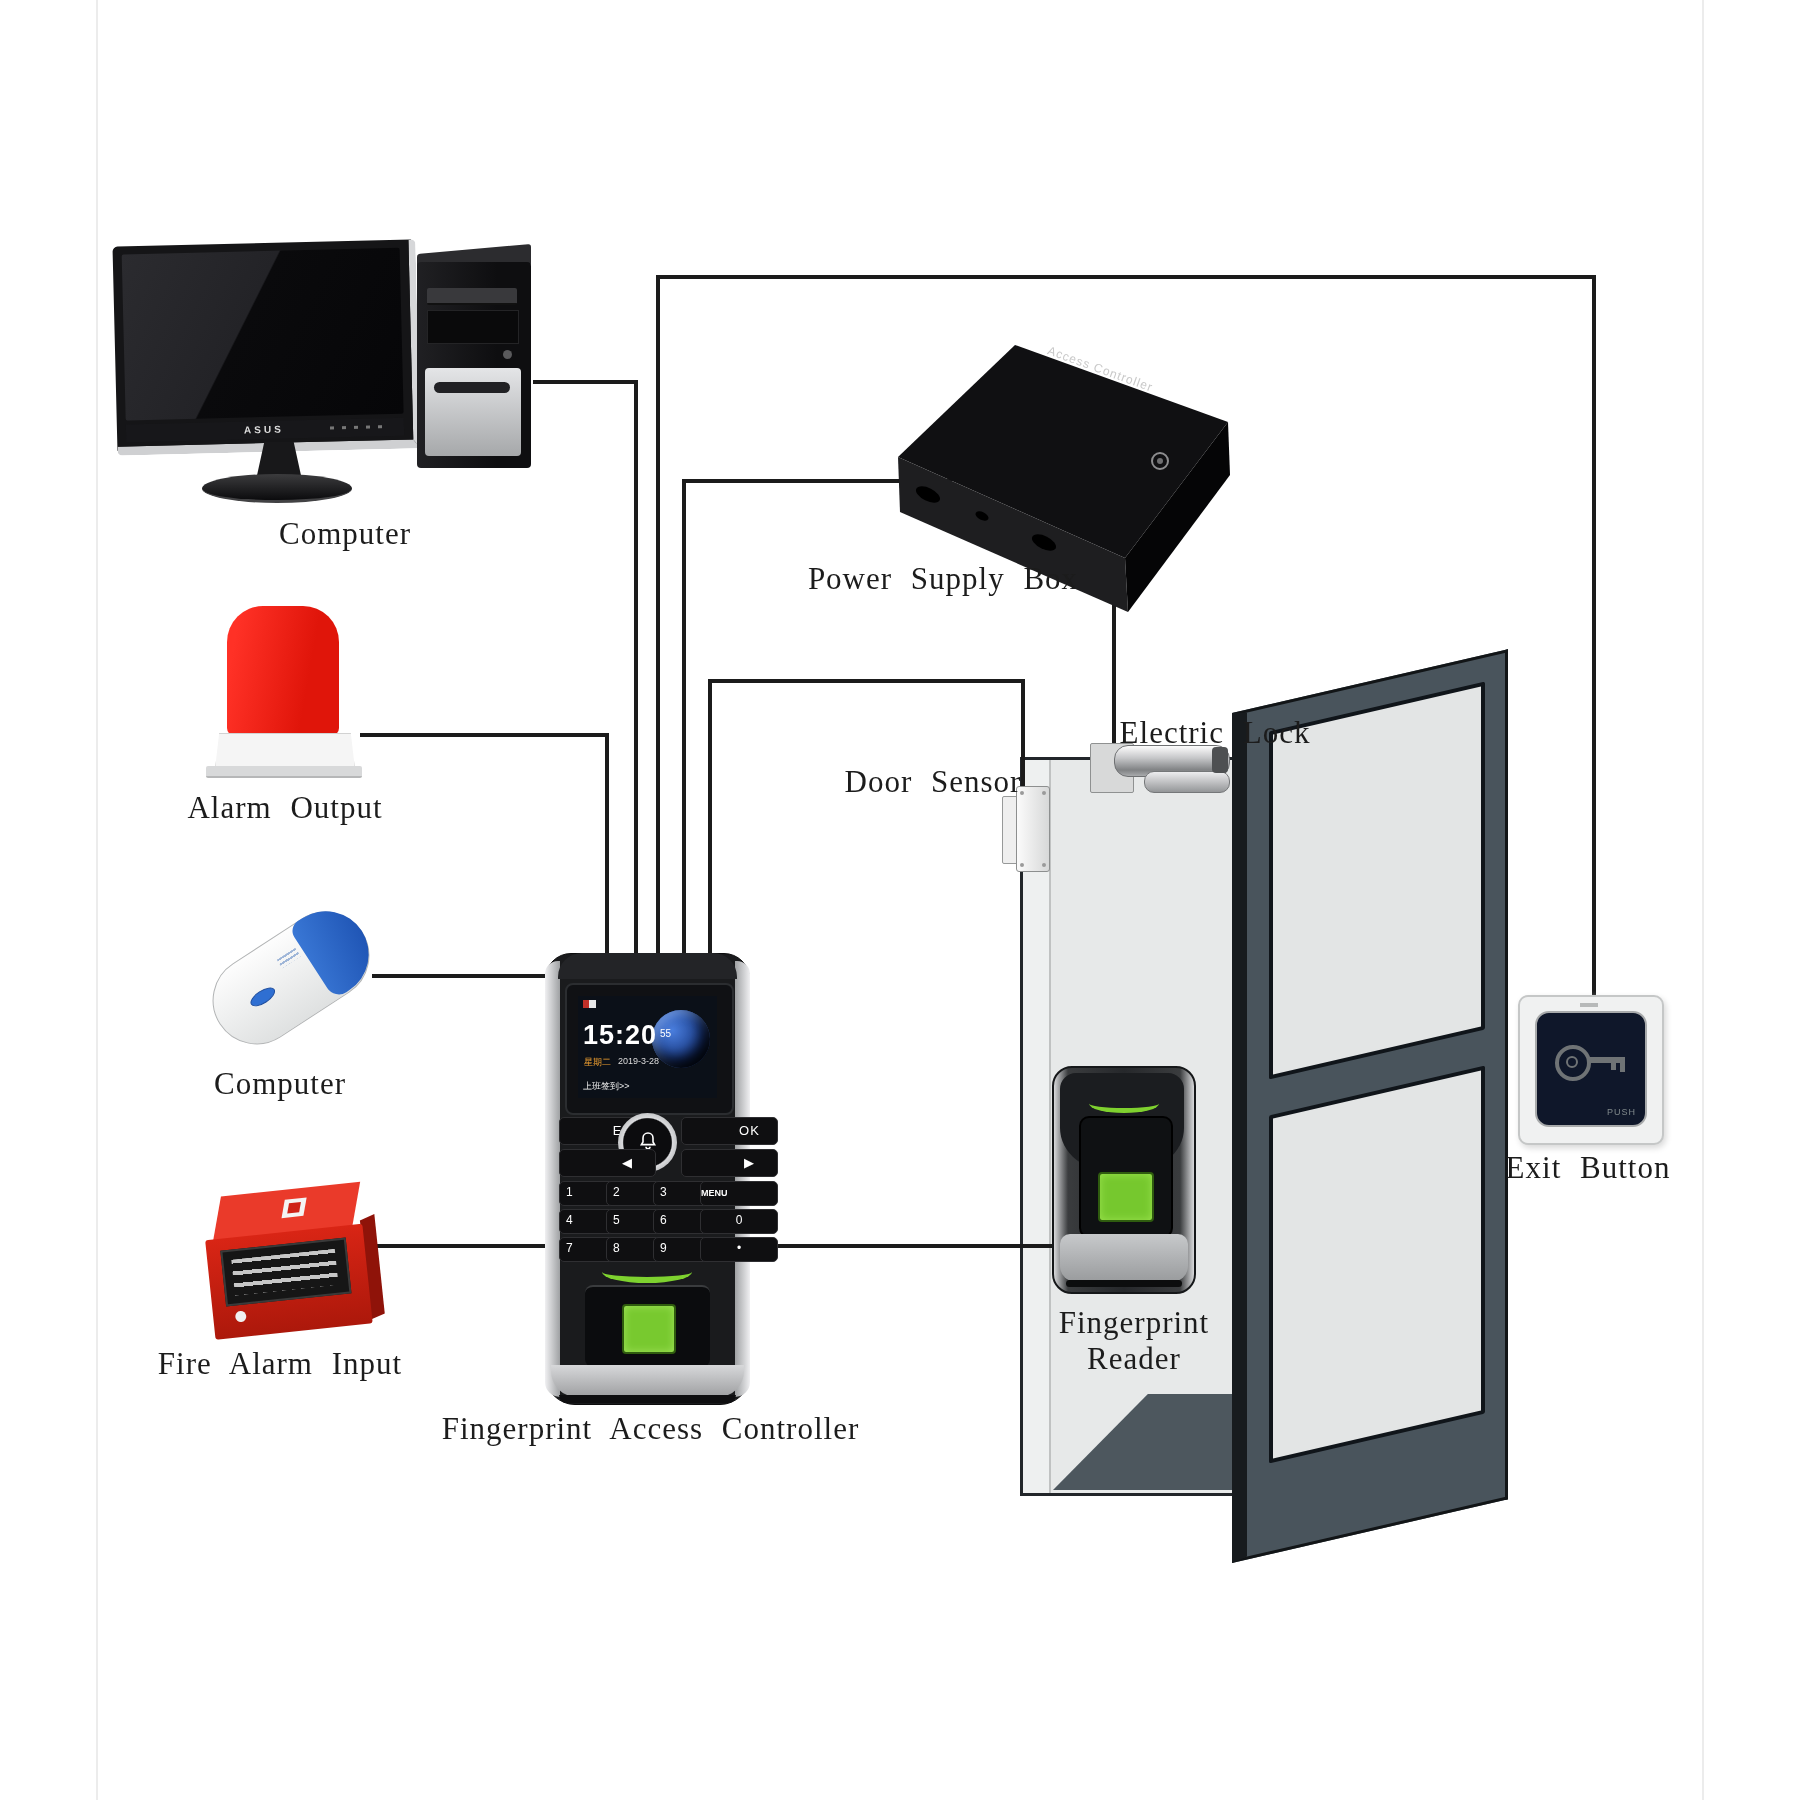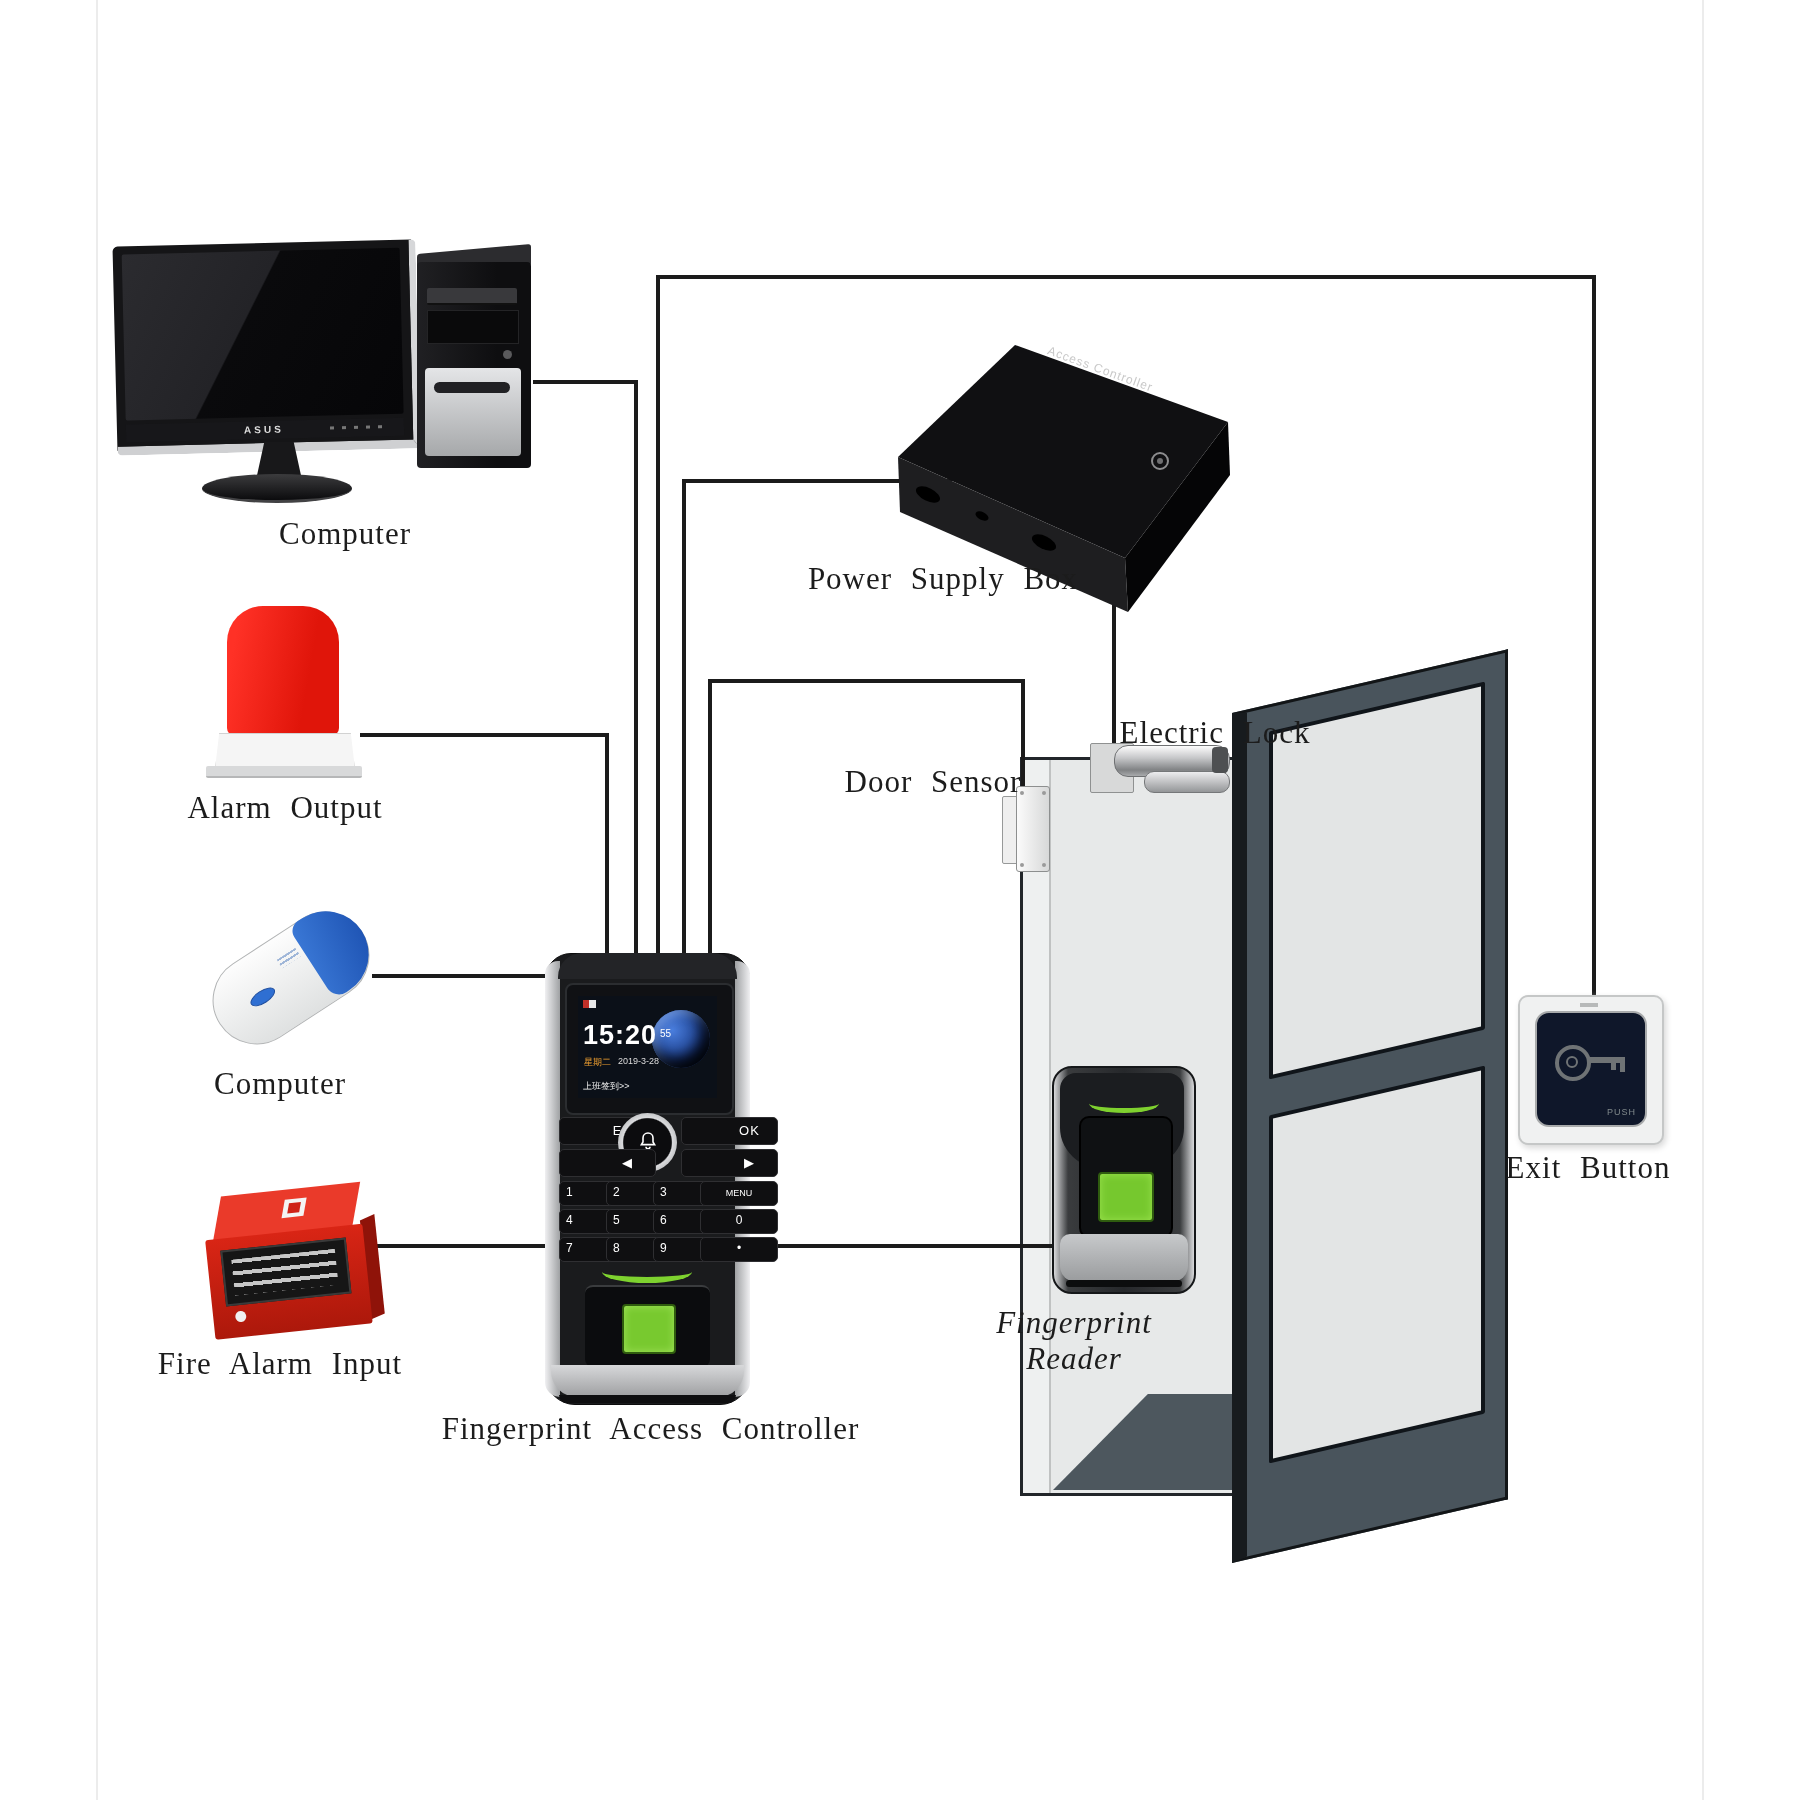--- a/index.html
+++ b/index.html
@@ -156,21 +156,21 @@
   .scr-time{position:absolute;left:5px;top:24px;color:#fff;font-size:27px;font-weight:bold;letter-spacing:1px;}
   .scr-sec{position:absolute;left:82px;top:32px;color:#fff;font-size:10px;}
   .scr-week{position:absolute;left:6px;top:60px;color:#f0a030;font-size:9px;}
   .scr-date{position:absolute;left:40px;top:60px;color:#ddd;font-size:9px;}
   .scr-status{position:absolute;left:5px;top:84px;color:#eee;font-size:9px;}
   .key{position:absolute;background:#0f0f11;border:1px solid #2f2f32;border-radius:5px;color:#fff;padding-left:40px;}
   .key-wide{width:55px;height:26px;font-size:13px;text-align:center;line-height:26px;letter-spacing:1px;}
   .km{position:absolute;left:6px;top:3px;font-size:12px;}
   .ks{position:absolute;right:3px;bottom:2px;font-size:8px;color:#9a9a9a;transform:scale(.8);transform-origin:right bottom;}
   .km-center{left:0;right:0;text-align:center;}
-  .km-menu{font-size:9px;left:0;right:0;text-align:center;top:6px;}
+  .km-menu{font-size:9px;left:0;right:0;top:6px;font-weight:bold;}
   .bell{position:absolute;left:73px;top:160px;width:59px;height:59px;border-radius:50%;
         background:radial-gradient(circle,#0c0c0e 57%,#dadbdd 60%,#8e9092 100%);}
   .bell svg{position:absolute;left:18px;top:17px;}
   .ctl-arc{position:absolute;left:57px;top:308px;width:90px;height:16px;border-bottom:6px solid #7ed22f;border-radius:50%;}
   .ctl-scan{position:absolute;left:40px;top:332px;width:125px;height:80px;background:#0b0c0e;
             border-top:2px solid #3a3c3e;border-radius:8px;}
   .ctl-green{position:absolute;left:37px;top:17px;width:50px;height:46px;background:#78c92f;
              border:2px solid #2f5c0e;border-radius:4px;box-shadow:inset 0 0 8px #a2e35c;}
   .ctl-base{position:absolute;left:6px;top:412px;width:193px;height:32px;border-radius:0 0 26px 26px;
             background:linear-gradient(180deg,#d7d8da,#9e9fa1);}
@@ -292,21 +292,21 @@
   </div>
 
   <div class="fr">
     <div class="fr-top"></div>
     <div class="fr-led"></div>
     <div class="fr-scan"></div>
     <div class="fr-green"></div>
     <div class="fr-base"></div>
     <div class="fr-rim"></div>
   </div>
-  <div class="label" style="left:984px;top:1305px;width:180px;line-height:36px;z-index:7;font-style:italic;">
+  <div class="label" style="left:1044px;top:1305px;width:180px;line-height:36px;z-index:7;">
     <div>Fingerprint</div>
     <div>Reader</div>
   </div>
 
   <div class="xb">
     <div class="xb-dash"></div>
     <div class="xb-in">
       <div class="xb-ring"></div>
       <div class="xb-shaft"></div>
       <div class="xb-t1"></div>

